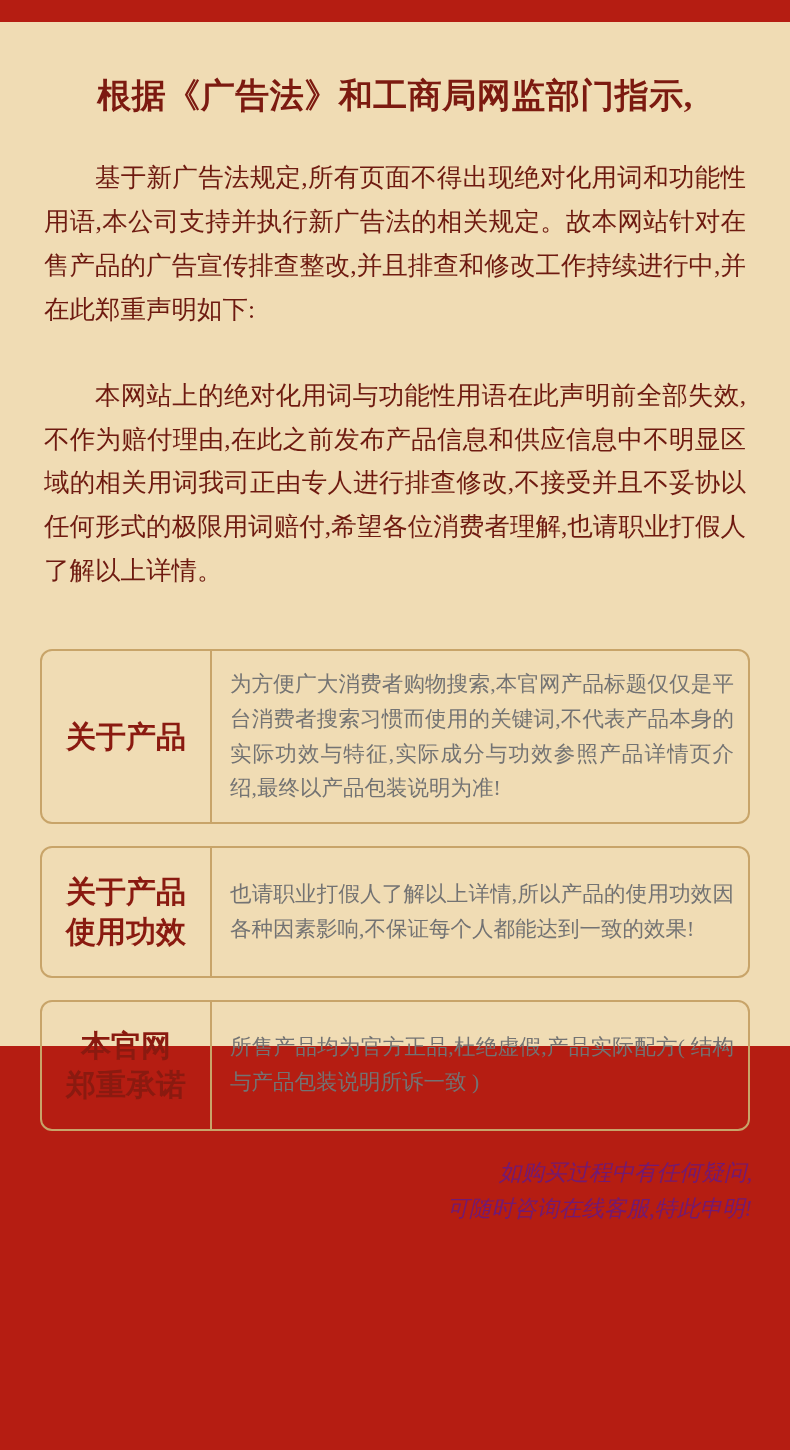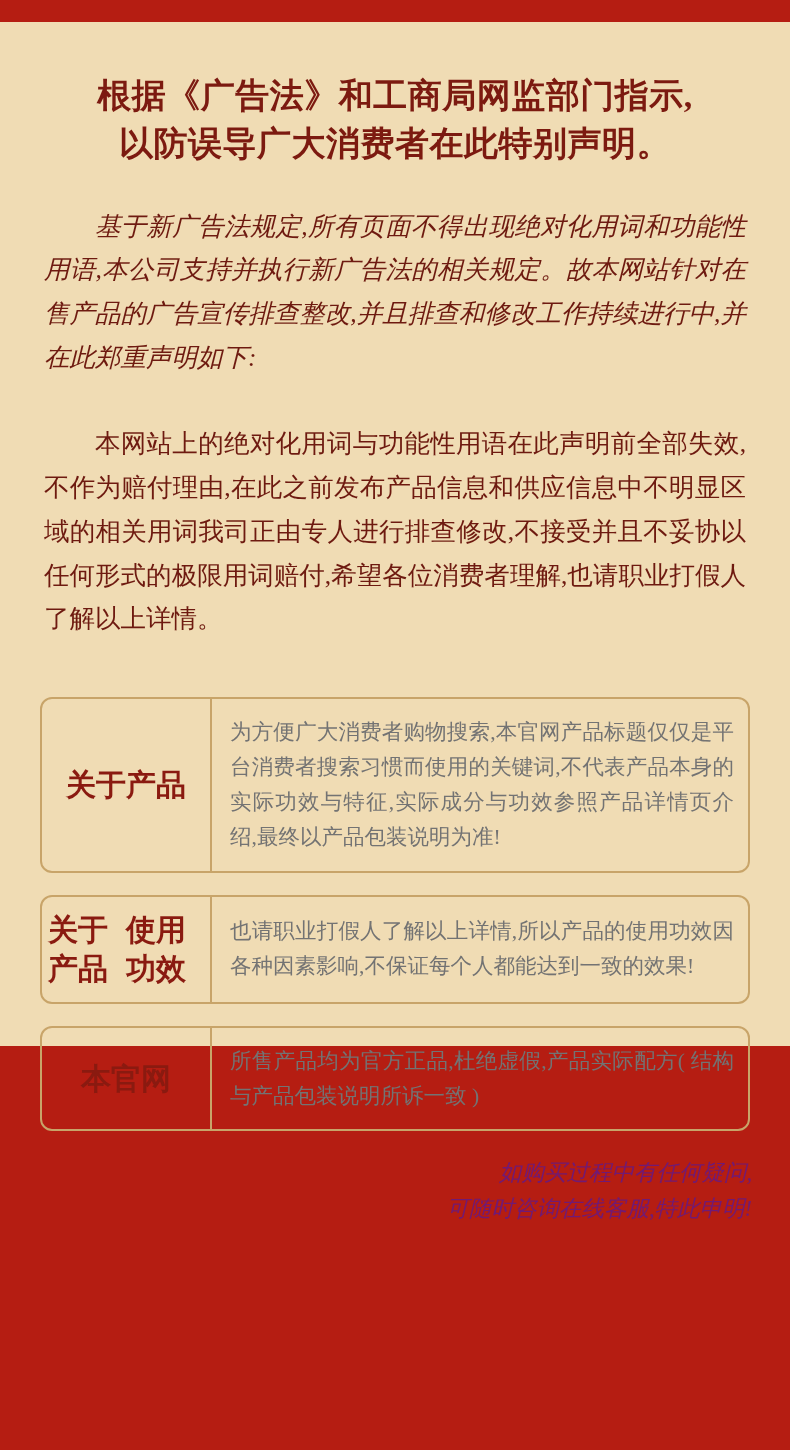--- a/index.html
+++ b/index.html
@@ -63,21 +63,20 @@
     color: #6e1a10;
     font-size: 25.5px;
     line-height: 1.72;
     text-align: justify;
     text-indent: 2em;
     margin: 0;
     padding: 0 6px;
   }
   .para.first {
     margin-top: 36px;
-    font-style: italic;
   }
   .para.second {
     margin-top: 42px;
   }
   .cards {
     margin-top: 56px;
     padding: 0 2px;
   }
   .card {
     border: 2px solid #c8a469;
@@ -88,24 +87,24 @@
     box-sizing: border-box;
     background: transparent;
   }
   .card-title {
     flex: 0 0 170px;
     color: #8a1a10;
     font-weight: bold;
     font-size: 30px;
     line-height: 1.32;
     display: flex;
-    flex-direction: row;
+    flex-direction: column;
     align-items: center;
     justify-content: center;
-    padding: 13px 6px;
+    padding: 24px 6px;
     border-right: 2px solid #c8a469;
     text-align: left;
     box-sizing: border-box;
   }
   .card-body {
     flex: 1 1 auto;
     color: #737373;
     font-size: 21.5px;
     line-height: 1.62;
     padding: 16px 14px 16px 18px;
@@ -130,21 +129,20 @@
 <body>
 
 <div class="page">
 
   <div class="top-bar"></div>
 
   <div class="panel">
 
     <h1 class="headline">
       <span class="l1">根据《广告法》和工商局网监部门指示,</span>
-      <span class="l2">以防误导广大消费者在此特别声明。</span>
     </h1>
 
     <p class="para first">基于新广告法规定,所有页面不得出现绝对化用词和功能性用语,本公司支持并执行新广告法的相关规定。故本网站针对在售产品的广告宣传排查整改,并且排查和修改工作持续进行中,并在此郑重声明如下:</p>
     <p class="para second">本网站上的绝对化用词与功能性用语在此声明前全部失效,不作为赔付理由,在此之前发布产品信息和供应信息中不明显区域的相关用词我司正由专人进行排查修改,不接受并且不妥协以任何形式的极限用词赔付,希望各位消费者理解,也请职业打假人了解以上详情。</p>
 
     <div class="cards">
 
       <div class="card">
         <div class="card-title">
           <span>关于产品</span>
@@ -156,20 +154,21 @@
         <div class="card-title">
           <span>关于产品</span>
           <span>使用功效</span>
         </div>
         <div class="card-body">也请职业打假人了解以上详情,所以产品的使用功效因各种因素影响,不保证每个人都能达到一致的效果!</div>
       </div>
 
       <div class="card">
         <div class="card-title">
           <span>本官网</span>
+          <span>郑重承诺</span>
         </div>
         <div class="card-body">所售产品均为官方正品,杜绝虚假,产品实际配方( 结构与产品包装说明所诉一致 )</div>
       </div>
 
     </div>
 
     <div class="footnote">
       <span>如购买过程中有任何疑问,</span>
       <span>可随时咨询在线客服,特此申明!</span>
     </div>

